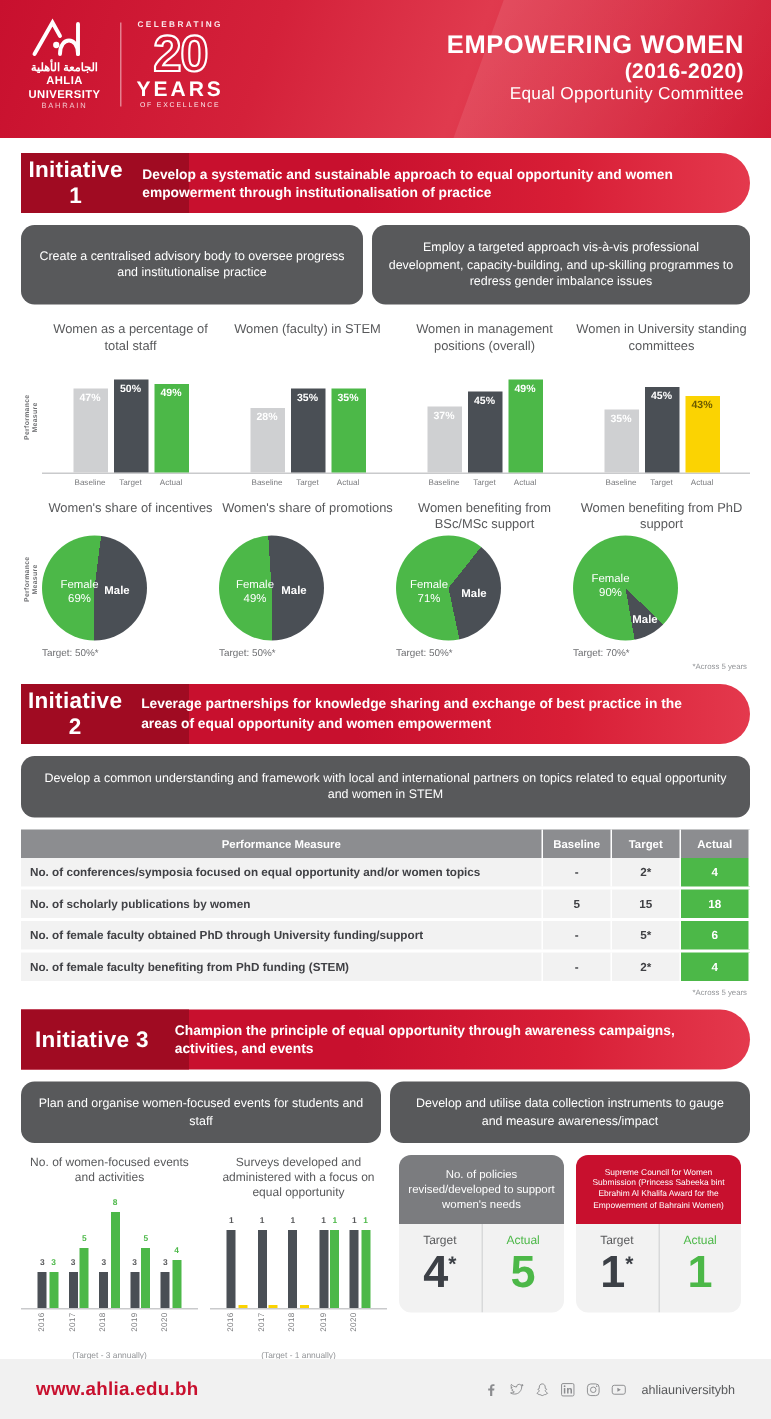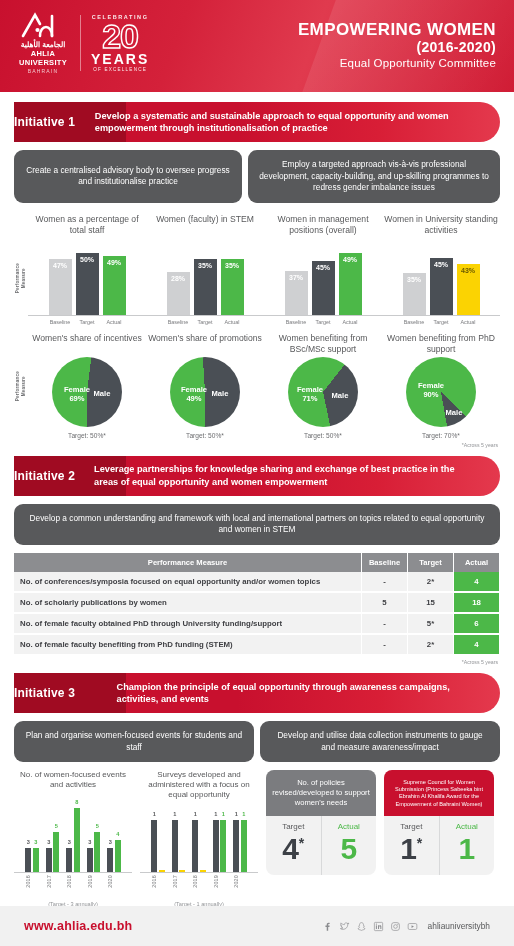--- a/index.html
+++ b/index.html
@@ -52,22 +52,22 @@
     position:relative; margin:0 14px; height:40px;
     background:linear-gradient(90deg,#c8102e 0%,#c8102e 46%,#d81e36 75%,#e4394d 100%);
     border-radius:0 20px 20px 0;
     display:flex; align-items:center;
   }
   .init-banner::before{
     content:""; position:absolute; left:0; top:0; bottom:0; width:112px;
     background:#a00b22;
   }
   .init-label{
-    position:relative; z-index:2; width:112px; text-align:left;
-    color:#fff; font-size:12px; font-weight:bold; letter-spacing:.2px;
+    position:relative; z-index:2; width:112px; text-align:center;
+    color:#fff; font-size:15px; font-weight:bold; letter-spacing:.2px;
   }
   .init-text{
     position:relative; z-index:2; color:#fff; font-size:9.2px; font-weight:bold;
     line-height:1.35; padding-left:8px; padding-right:22px;
   }
 
   
   .pill-row { display:flex; gap:6px; margin:8px 14px 0; }
   .pill{
     background:#58595b; color:#fff; border-radius:9px;
@@ -100,26 +100,26 @@
   .bar-target   .bar-fill{ background:#4a4f55; }
   .bar-actual   .bar-fill{ background:#4cb848; }
   .bar-actual-y .bar-fill{ background:#fbd302; }
   .bar-actual-y .bar-val{ color:#6b5b00; }
   .axis-line { height:1px; background:#c9cacc; width:100%; margin-top:0; }
   .axis-labels { display:flex; justify-content:center; gap:4px; margin-top:3px; }
   .axis-labels span{ width:23px; text-align:center; font-size:5.4px; color:#7a7b7e; }
 
   
   .pies-wrap { display:flex; margin:8px 14px 0; }
-  .pie-col { flex:1; display:flex; flex-direction:column; align-items:center; }
+  .pie-col { flex:1; display:flex; flex-direction:column; }
   .pie-title{
     font-size:8.6px; color:#58595b; text-align:center; line-height:1.25; height:24px;
   }
   .pie { width:70px; height:70px; border-radius:50%; position:relative; }
-  .pie-lbl-f{ position:absolute; color:#fff; font-size:7.6px; font-weight:bold; text-align:center; line-height:1.2; }
+  .pie-lbl-f{ position:absolute; color:#fff; font-size:7.6px; font-weight:normal; text-align:center; line-height:1.2; }
   .pie-lbl-m{ position:absolute; color:#fff; font-size:7.6px; font-weight:bold; text-align:center; }
   .pie-target{ font-size:6.6px; color:#6d6e71; margin-top:5px; }
   .across-note{ font-size:5.2px; color:#939598; text-align:right; margin:3px 16px 0; }
 
   
   .tbl { margin:8px 14px 0; border-collapse:collapse; width:486px; font-size:7.8px; }
   .tbl th{
     background:#8c8d90; color:#fff; font-size:7.6px; font-weight:bold;
     padding:5px 4px; border-right:1px solid #fff;
   }
@@ -309,21 +309,21 @@
         </div>
         <div class="axis-line"></div>
         <div class="axis-labels">
           <span>Baseline</span>
           <span>Target</span>
           <span>Actual</span>
         </div>
       </div>
 
       <div class="chart-col">
-        <div class="chart-title">Women in University standing activities</div>
+        <div class="chart-title">Women in University standing committees</div>
         <div class="bars">
           <div class="bar bar-baseline">
             <div class="bar-fill" style="height:42px">
                 <div class="bar-val">35%</div>
               </div>
           </div>
           <div class="bar bar-target">
             <div class="bar-fill" style="height:57px">
                 <div class="bar-val">45%</div>
               </div>

